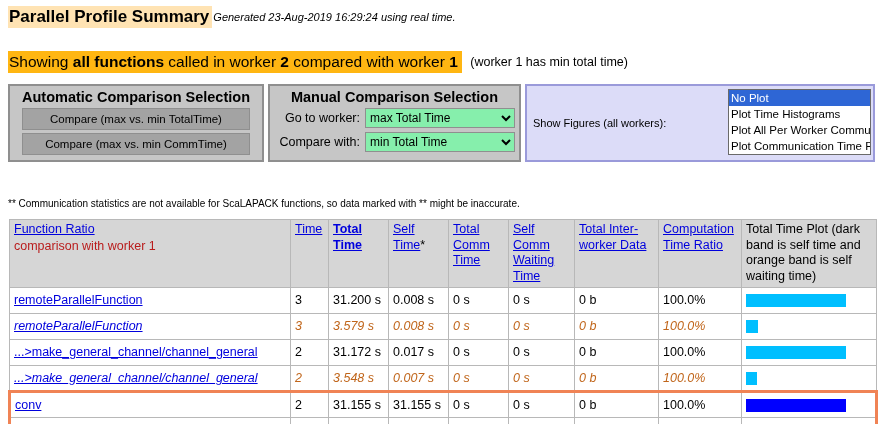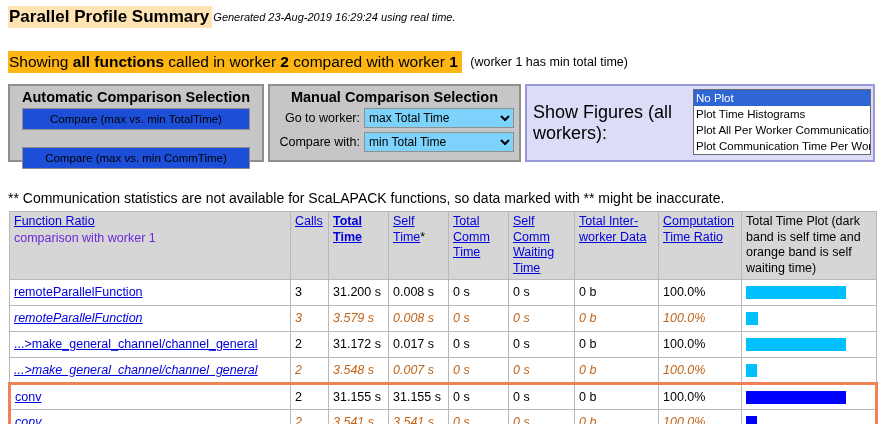--- a/index.html
+++ b/index.html
@@ -47,66 +47,66 @@
     height: 78px;
   }
   .panel-auto { width: 256px; padding: 2px 12px; }
   .panel-manual { width: 253px; padding: 2px 4px; }
   .panel-title {
     font-size: 14.5px; font-weight: bold;
     text-align: center; margin: 1px 0 3px 0;
   }
   .auto-btn {
     display: block; width: 100%; height: 22px;
-    margin: 0 0 17px 0;
-    background: #1d4ed8;
+    margin: 0 0 3px 0;
+    background: #a3a3a3;
     border: 1px solid #8f8f8f;
     font-family: "Liberation Sans", sans-serif;
     font-size: 11.5px; color: #000;
     cursor: pointer;
   }
-  .manual-row { display: flex; align-items: center; margin-bottom: 4px; }
+  .manual-row { display: flex; align-items: center; margin-bottom: 4px; justify-content: space-between; }
   .manual-label {
     width: 90px; text-align: right;
     font-size: 12.5px; padding-right: 4px; white-space: nowrap;
   }
   .manual-select {
     width: 150px; height: 20px;
     font-family: "Liberation Sans", sans-serif;
     font-size: 12px;
-    background: #7dd3fc;
+    background: #86efac;
     border: 1px solid #8f8f8f;
   }
   .panel-figures {
     width: 350px;
     background: #dcdcf8;
     border: 2px solid #9a9ada;
     display: flex; align-items: center;
     padding: 2px 2px 2px 6px;
     height: 78px;
   }
-  .figures-label { font-size: 18px; flex: 1; }
+  .figures-label { font-size: 11px; flex: 1; }
   .listbox {
-    width: 178px;
+    width: 143px;
     background: #ffffff;
     border: 1px solid #6a6a6a;
     align-self: flex-start;
     margin-top: 1px;
   }
   .lb-item {
     font-size: 11.5px;
     height: 16px; line-height: 16px;
     padding-left: 2px;
     white-space: nowrap; overflow: hidden;
     cursor: default;
   }
   .lb-item.selected { background: #2e66d5; color: #ffffff; }
 
   
-  .note { margin-top: 28px; font-size: 14px; height: 16px; }
+  .note { margin-top: 36px; font-size: 10px; height: 16px; }
 
   
   table.profile {
     border-collapse: collapse;
     table-layout: fixed;
     width: 867px;
     margin-top: 5px;
     font-size: 12.5px;
   }
   table.profile th, table.profile td {
@@ -120,21 +120,21 @@
   table.profile thead th {
     background: #d6d6d6;
     height: 66px;
     font-size: 12.5px;
     line-height: 1.25;
   }
   table.profile td { height: 26px; vertical-align: middle; }
   a.hlink, a.cell-link { color: #0000dd; text-decoration: underline; }
   .hlink.bold { font-weight: bold; margin-top: 40px; }
   .star { color: #000; text-decoration: none; }
-  .fn-sub { color: #6d28d9; display: block; margin-top: 1px; }
+  .fn-sub { color: #b91c1c; display: block; margin-top: 1px; }
   .plot-head { color: #000; }
 
   tr.compare td { color: #c0651a; font-style: italic; }
   tr.compare a.cell-link { color: #0000dd; font-style: italic; }
 
   .bar { display: inline-block; height: 13px; vertical-align: middle; }
   td.plot-cell { padding-left: 9px; }
 
   
   tr.hl td { border-top-color: #b8b8b8; margin-top: 34px; }
@@ -218,21 +218,21 @@
         <col class="c-ratio">
         <col class="c-plot">
     </colgroup>
     <thead>
       <tr>
         <th>
           <a href="#" class="hlink">Function Ratio</a>
           <span class="fn-sub">comparison with worker 1</span>
         </th>
         <th>
-          <a href="#" class="hlink">Calls</a>
+          <a href="#" class="hlink">Time</a>
         </th>
         <th>
           <a href="#" class="hlink bold">Total Time</a>
         </th>
         <th>
           <a href="#" class="hlink">Self Time</a><span class="star">*</span>
         </th>
         <th>
           <a href="#" class="hlink">Total Comm Time</a>
         </th>

